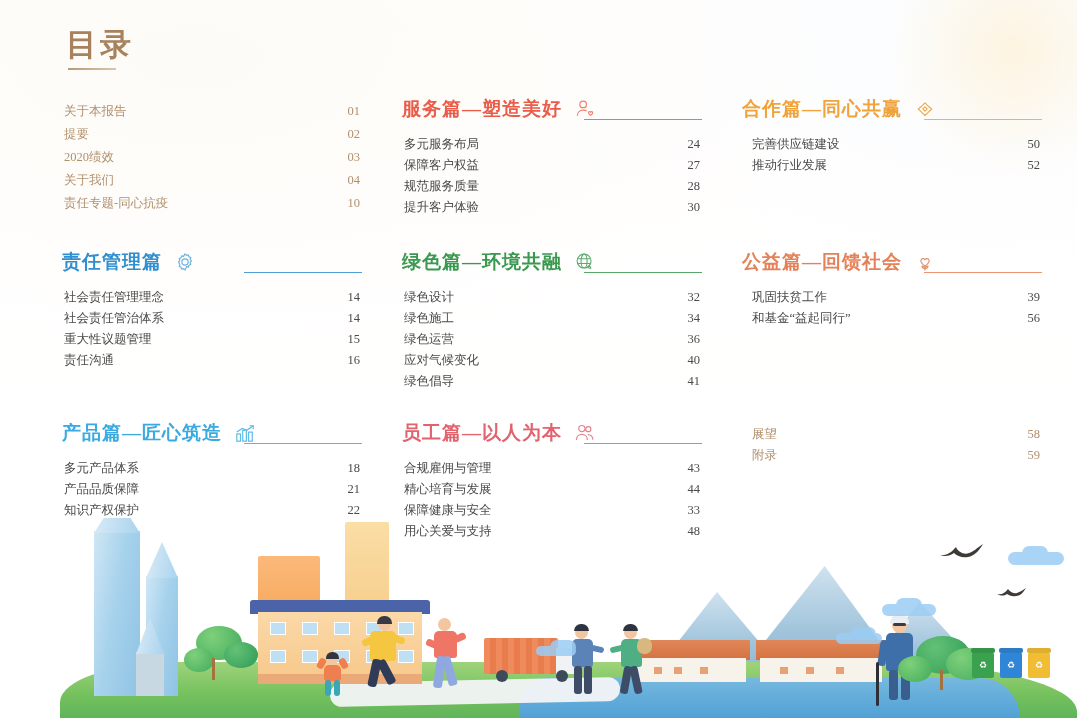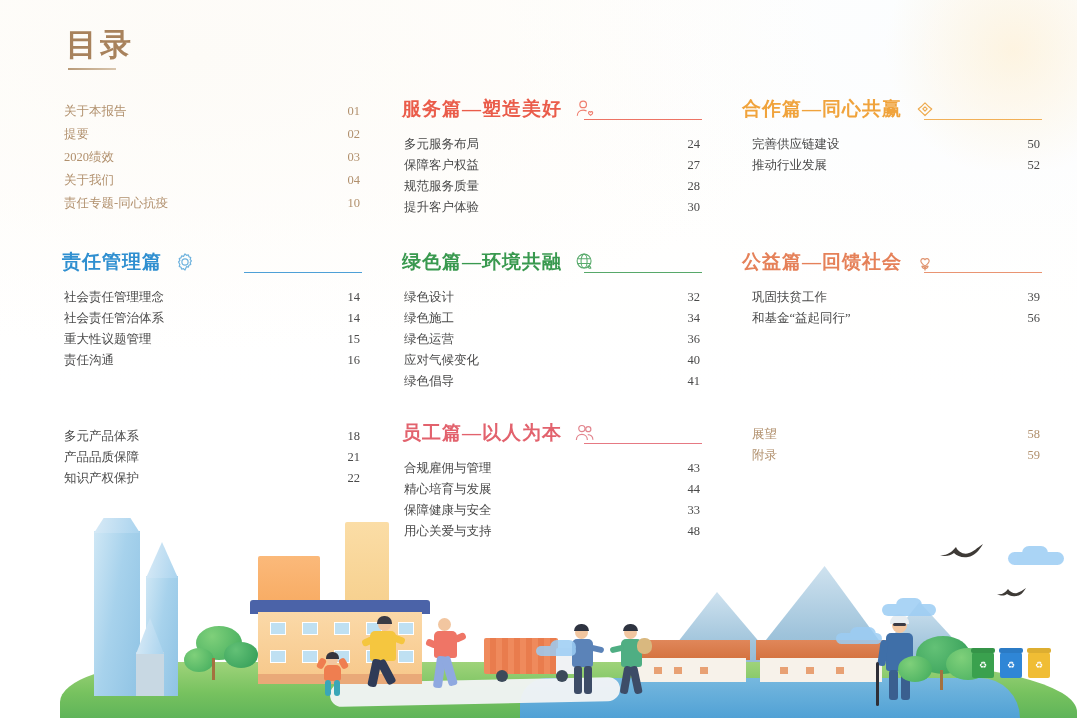--- a/index.html
+++ b/index.html
@@ -233,20 +233,33 @@
         </div>
         <div class="entry">
           <span class="lbl">责任沟通</span>
           <span class="dots"></span>
           <span class="pg">16</span>
         </div>
       </div>
     </div>
 
     <div class="block" style="top:414px">
+      <div class="sec-head" style="color:#3aaae0">
+        <span class="sec-title">产品篇—匠心筑造</span>
+        <span class="sec-icon">
+          <svg width="22" height="20" viewBox="0 0 24 22" fill="none" stroke="#5bbbe6" stroke-width="1.3">
+            <rect x="3" y="12" width="4" height="8"></rect>
+            <rect x="9.5" y="8" width="4" height="12"></rect>
+            <rect x="16" y="10" width="4" height="10"></rect>
+            <path d="M3 10l6-4 5 2 7-5"></path>
+            <path d="M17 3h4v4"></path>
+          </svg>
+        </span>
+        <span class="sec-rule short"></span>
+      </div>
       <div class="entries">
         <div class="entry">
           <span class="lbl">多元产品体系</span>
           <span class="dots"></span>
           <span class="pg">18</span>
         </div>
         <div class="entry">
           <span class="lbl">产品品质保障</span>
           <span class="dots"></span>
           <span class="pg">21</span>

